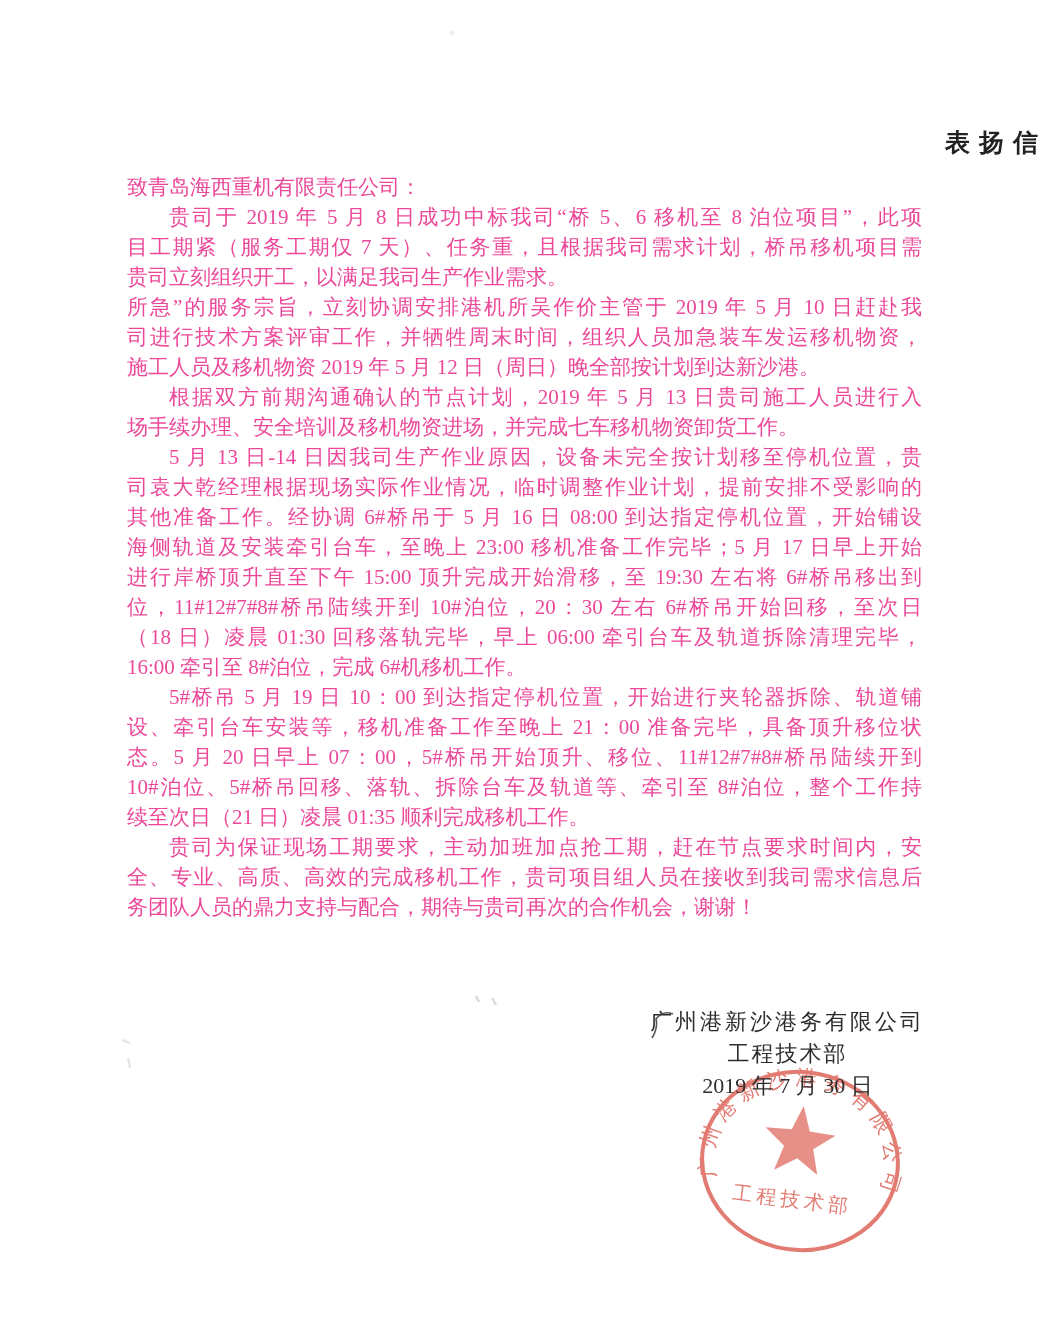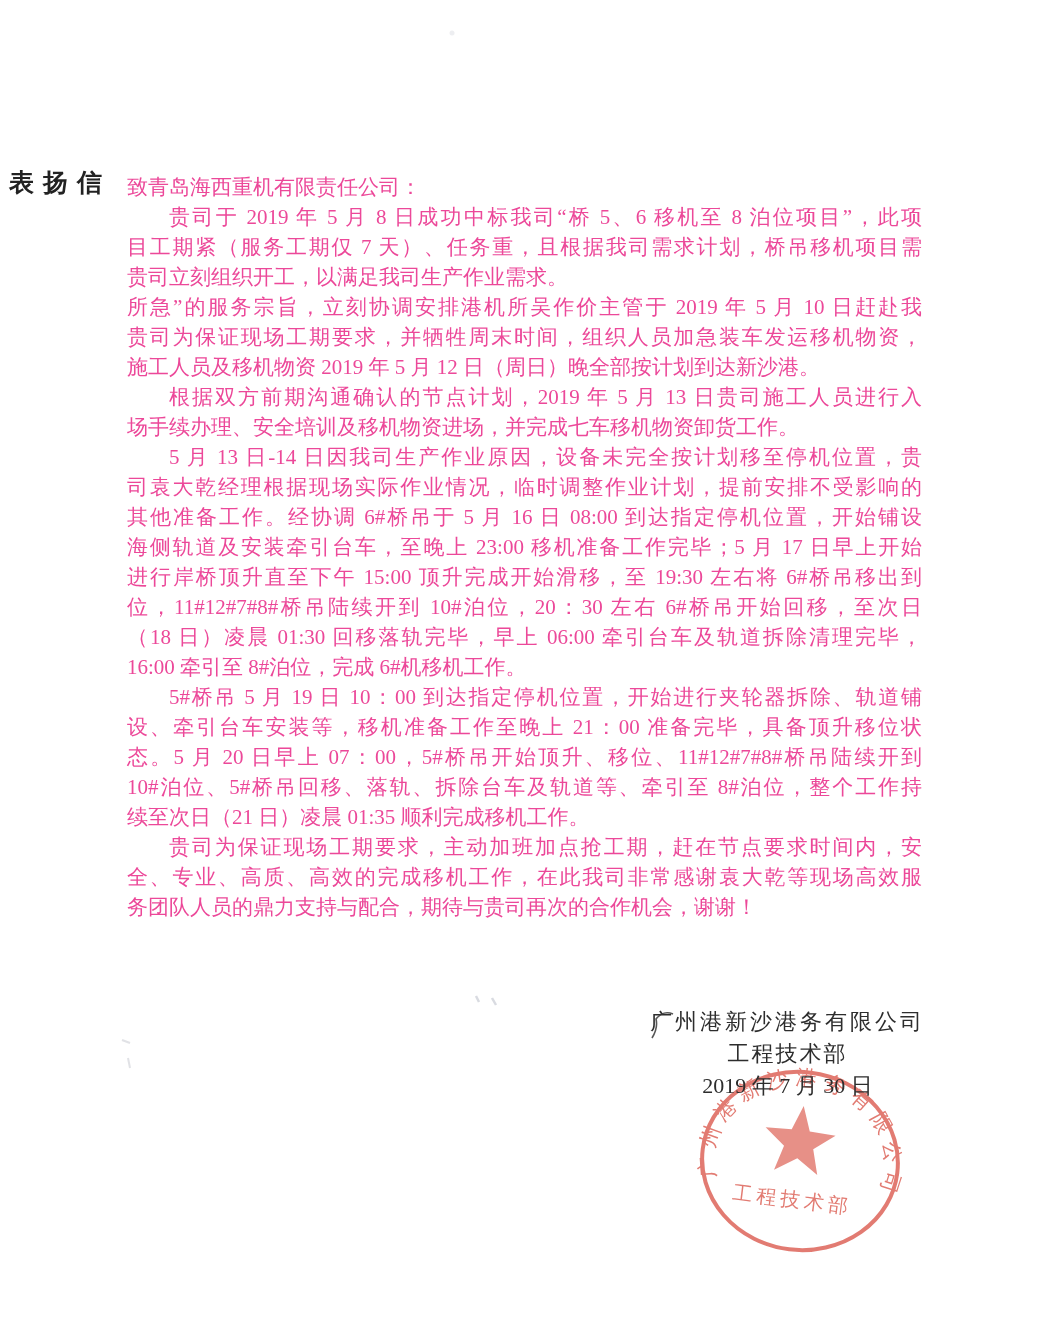--- a/index.html
+++ b/index.html
@@ -4,22 +4,22 @@
 <style>
   html,body{margin:0;padding:0;}
   body{
     width:1047px;height:1333px;position:relative;overflow:hidden;
     background:#ffffff;color:#2d2d2d;
     font-family:"Liberation Serif","DejaVu Serif",serif;
   }
   .page{position:absolute;inset:0;}
   .title{
     position:absolute;top:126px;left:0;width:100%;
-    text-align:left;font-size:25px;font-weight:600;
-    letter-spacing:9px;text-indent:9px;color:#222;margin-top:40px;
+    text-align:right;font-size:25px;font-weight:600;
+    letter-spacing:9px;text-indent:9px;color:#222;
   }
   .letter{
     position:absolute;left:127px;top:172px;width:795px;
     font-size:21px;color:#ec4899;
   }
   .salutation{height:30px;line-height:30px;text-align:left;}
   .line{
     height:30px;line-height:30px;
     text-align:justify;text-align-last:justify;
     white-space:normal;
@@ -46,39 +46,39 @@
 
   <div class="title">表扬信</div>
 
   <div class="letter">
     <div class="salutation">致青岛海西重机有限责任公司：</div>
     <div>
         <div class="line first">贵司于 2019 年 5 月 8 日成功中标我司“桥 5、6 移机至 8 泊位项目”，此项</div>
         <div class="line">目工期紧（服务工期仅 7 天）、任务重，且根据我司需求计划，桥吊移机项目需</div>
         <div class="line last">贵司立刻组织开工，以满足我司生产作业需求。</div>
         <div class="line">所急”的服务宗旨，立刻协调安排港机所吴作价主管于 2019 年 5 月 10 日赶赴我</div>
-        <div class="line">贵司为保证现场工期要求，并牺牲周末时间，组织人员加急装车发运移机物资，</div>
+        <div class="line">司进行技术方案评审工作，并牺牲周末时间，组织人员加急装车发运移机物资，</div>
         <div class="line last">施工人员及移机物资 2019 年 5 月 12 日（周日）晚全部按计划到达新沙港。</div>
         <div class="line first">根据双方前期沟通确认的节点计划，2019 年 5 月 13 日贵司施工人员进行入</div>
         <div class="line last">场手续办理、安全培训及移机物资进场，并完成七车移机物资卸货工作。</div>
         <div class="line first">5 月 13 日-14 日因我司生产作业原因，设备未完全按计划移至停机位置，贵</div>
         <div class="line">司袁大乾经理根据现场实际作业情况，临时调整作业计划，提前安排不受影响的</div>
         <div class="line">其他准备工作。经协调 6#桥吊于 5 月 16 日 08:00 到达指定停机位置，开始铺设</div>
         <div class="line">海侧轨道及安装牵引台车，至晚上 23:00 移机准备工作完毕；5 月 17 日早上开始</div>
         <div class="line">进行岸桥顶升直至下午 15:00 顶升完成开始滑移，至 19:30 左右将 6#桥吊移出到</div>
         <div class="line">位，11#12#7#8#桥吊陆续开到 10#泊位，20：30 左右 6#桥吊开始回移，至次日</div>
         <div class="line">（18 日）凌晨 01:30 回移落轨完毕，早上 06:00 牵引台车及轨道拆除清理完毕，</div>
         <div class="line last">16:00 牵引至 8#泊位，完成 6#机移机工作。</div>
         <div class="line first">5#桥吊 5 月 19 日 10：00 到达指定停机位置，开始进行夹轮器拆除、轨道铺</div>
         <div class="line">设、牵引台车安装等，移机准备工作至晚上 21：00 准备完毕，具备顶升移位状</div>
         <div class="line">态。5 月 20 日早上 07：00，5#桥吊开始顶升、移位、11#12#7#8#桥吊陆续开到</div>
         <div class="line">10#泊位、5#桥吊回移、落轨、拆除台车及轨道等、牵引至 8#泊位，整个工作持</div>
         <div class="line last">续至次日（21 日）凌晨 01:35 顺利完成移机工作。</div>
         <div class="line first">贵司为保证现场工期要求，主动加班加点抢工期，赶在节点要求时间内，安</div>
-        <div class="line">全、专业、高质、高效的完成移机工作，在此我司非常感谢袁大乾等现场高效服</div>
+        <div class="line">全、专业、高质、高效的完成移机工作，贵司项目组人员在接收到我司需求信息后</div>
         <div class="line last">务团队人员的鼎力支持与配合，期待与贵司再次的合作机会，谢谢！</div>
       </div>
   </div>
 
   <div class="signature">
     <div class="sig-line sig-company">广州港新沙港务有限公司</div>
     <div class="sig-line sig-dept">工程技术部</div>
     <div class="sig-line sig-date">2019 年 7 月 30 日</div>
   </div>
 

